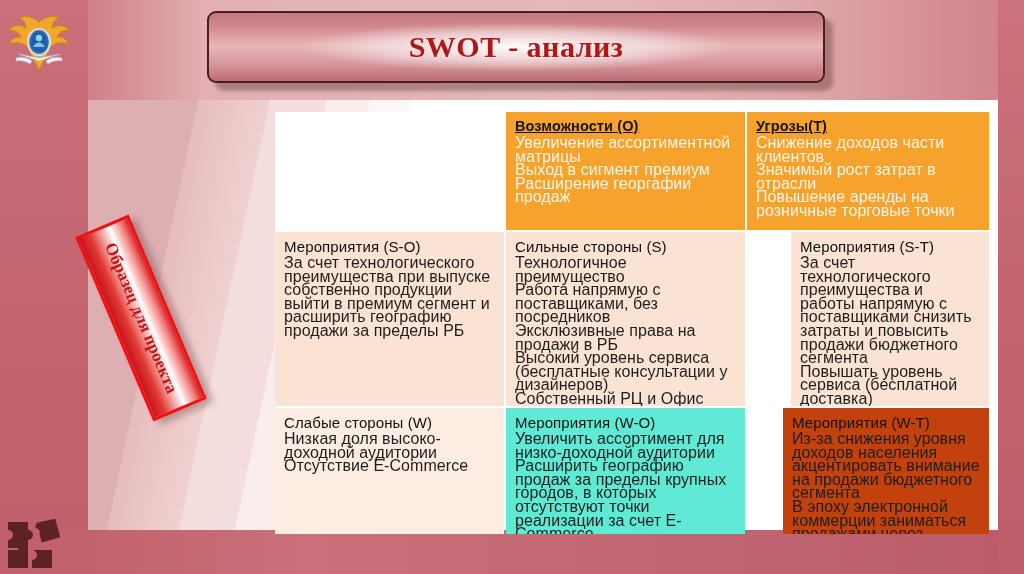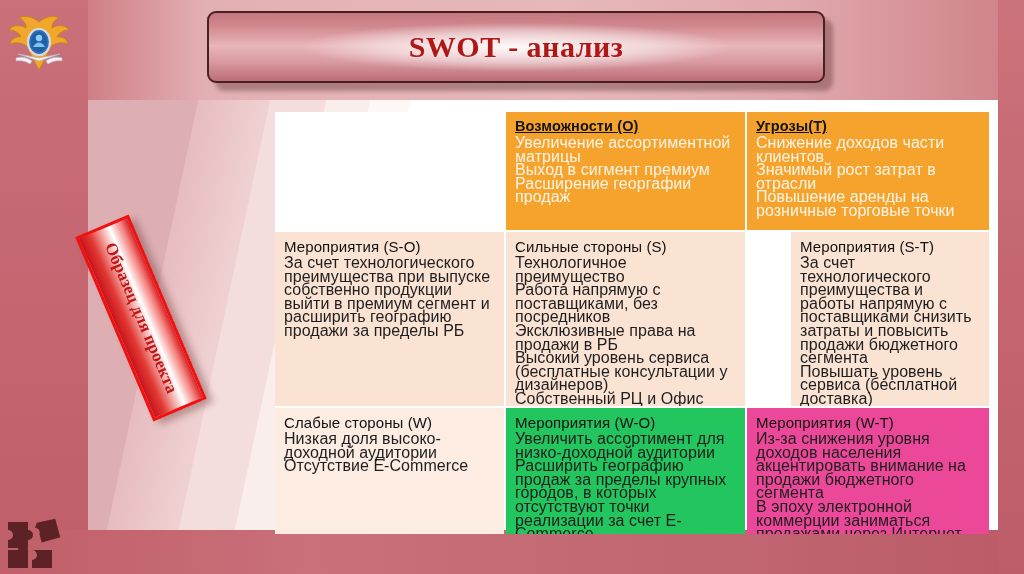--- a/index.html
+++ b/index.html
@@ -112,22 +112,22 @@
     gap:2px;
     background:#ffffff;
   }
   .cell{box-sizing:border-box;padding:6px 8px 4px 9px;overflow:hidden;}
   .cell-empty{background:#ffffff;}
   .cell-head{background:#f6a32e;}
   .cell-s{background:#fbe3d4;}
   .cell-w{background:#fcece2;}
   .cell-so{background:#fbe3d4;}
   .cell-st{background:#fbe3d4;margin-left:44px;}
-  .cell-wo{background:#22c55e;}
-  .cell-wt{background:#ec4899;}
+  .cell-wo{background:#5eead4;}
+  .cell-wt{background:#c2410c;margin-left:36px;}
 
   .c-title{
     font-size:14.5px;font-weight:bold;color:#1a1a1a;
     margin:0 0 1px 0;line-height:17px;letter-spacing:.1px;
   }
   .cell-head .c-title{color:#141414;text-decoration:underline;}
   .c-body{
     font-size:16px;line-height:13.6px;color:#1e1e1e;
     white-space:pre-line;letter-spacing:.05px;
   }

